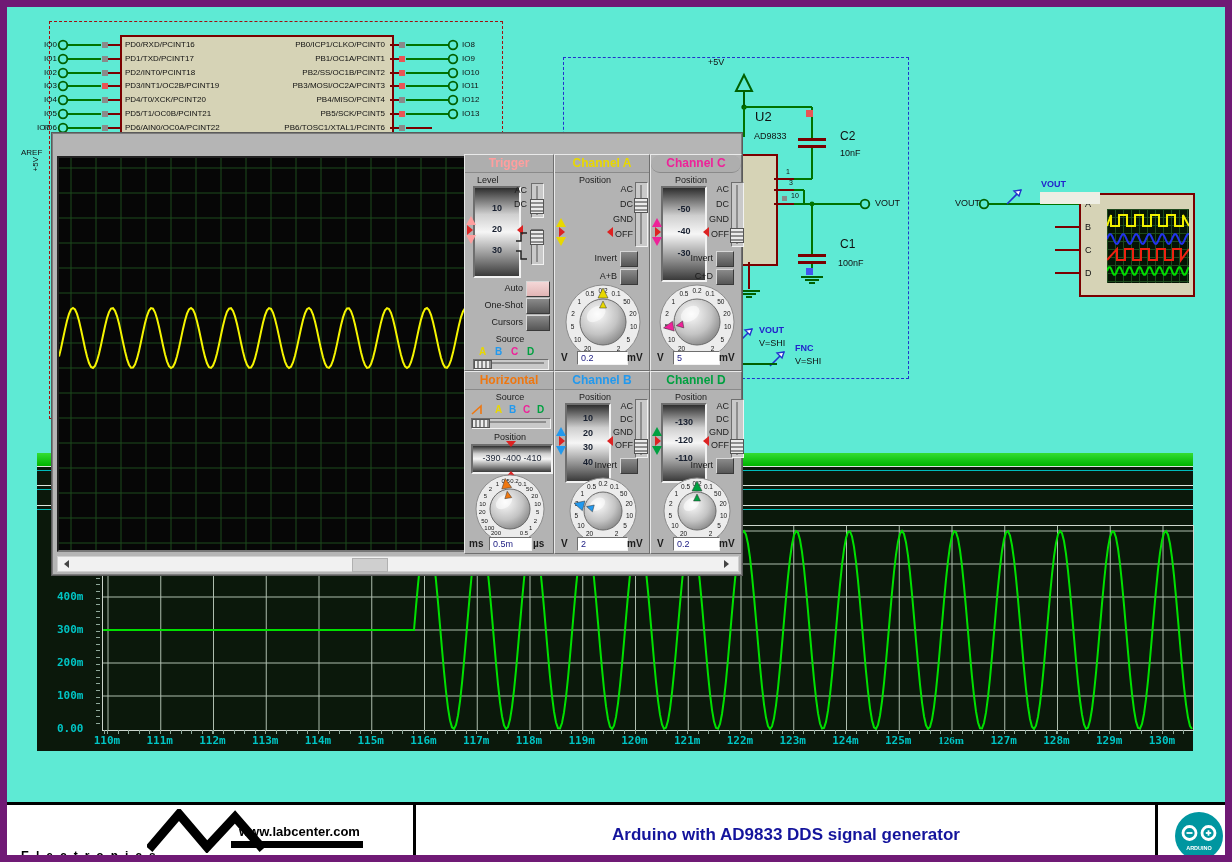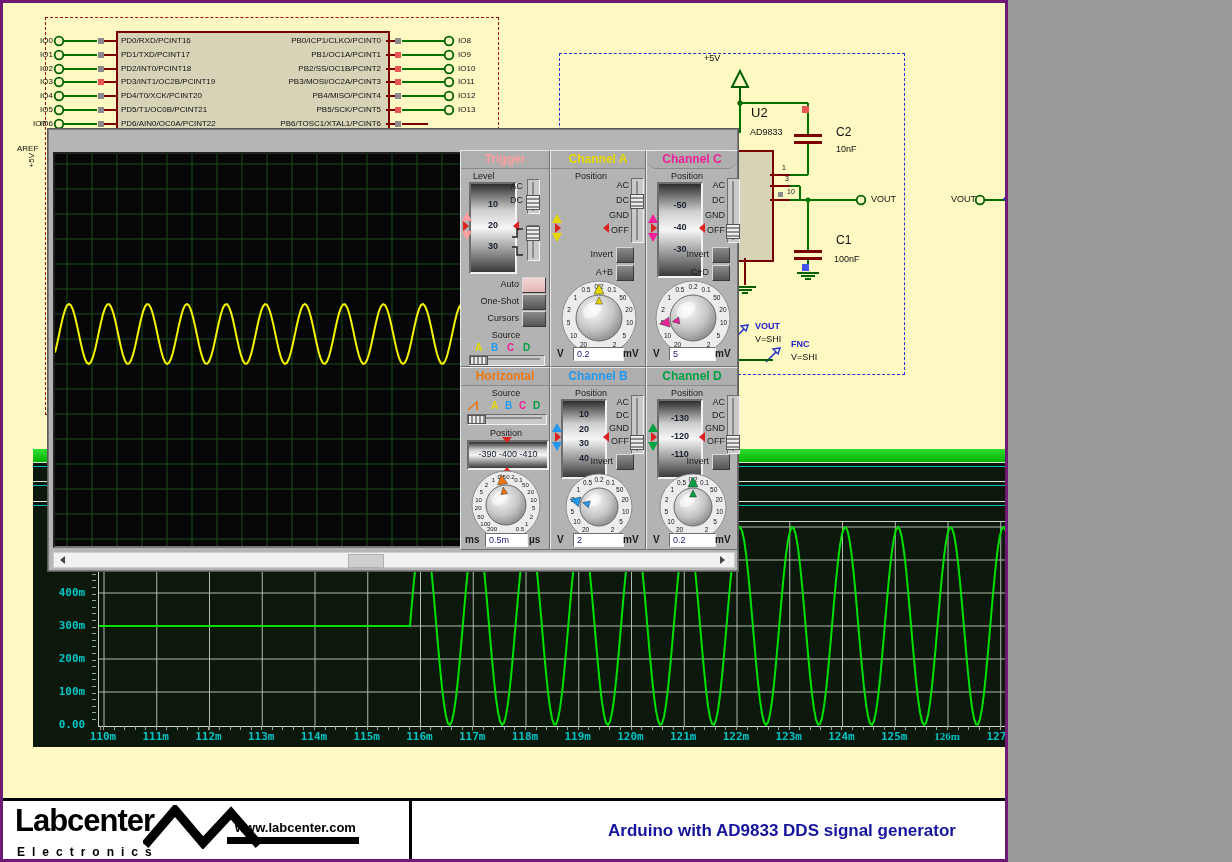--- a/index.html
+++ b/index.html
@@ -1,35 +1,35 @@
 <!DOCTYPE html>
 <html><head>
 <meta charset="utf-8">
 <style>
 html,body{margin:0;padding:0;background:#9a9a9a;}
-#frame{position:relative;width:1008px;height:862px;background:#fef9c3;border:3px solid #701a75;
+#frame{position:relative;width:1232px;height:862px;background:#5eead4;border:7px solid #701a75;
  box-sizing:border-box;font-family:"Liberation Sans",sans-serif;overflow:hidden;}
 .abs{position:absolute;}
 .lbl{position:absolute;font:8px "Liberation Sans",sans-serif;color:#101010;white-space:nowrap;}
 .lbl9{position:absolute;font:9px "Liberation Sans",sans-serif;color:#101010;white-space:nowrap;}
 .bluelbl{position:absolute;font:bold 9px "Liberation Sans",sans-serif;color:#2222cc;white-space:nowrap;}
 #schem-svg{position:absolute;left:0;top:0;z-index:1;pointer-events:none;}
 #schem{position:absolute;left:0;top:0;width:100%;height:100%;z-index:1;}
 .dashed-red{position:absolute;border:1px dashed #a01010;z-index:1;}
 .dashed-blue{position:absolute;border:1px dashed #2233cc;z-index:1;}
 .chip{position:absolute;background:#d6d3b6;border:2px solid #7a0000;z-index:1;}
 
 #graph-window{position:absolute;left:30px;top:446px;width:1156px;height:298px;background:#0b180b;z-index:2;}
 #graph-titlebar{position:absolute;left:0;top:0;width:100%;height:13px;
  background:linear-gradient(#33dd33,#00b400);border-bottom:1px solid #e7efe7;}
 .dig-white{position:absolute;left:0;width:100%;height:1px;background:#dde5dd;}
 .dig-cyan{position:absolute;left:0;width:100%;height:1px;background:#00bcbc;}
 #graph-plot{position:absolute;left:65px;top:72px;width:1090px;height:204px;border:1px solid #cdd6cd;}
 .gxl{position:absolute;width:36px;text-align:center;font:bold 11px "DejaVu Sans Mono",monospace;color:#00c4c4;}
-.gyl{position:absolute;width:38px;text-align:center;font:bold 11px "DejaVu Sans Mono",monospace;color:#00c4c4;}
+.gyl{position:absolute;width:38px;text-align:left;font:bold 11px "DejaVu Sans Mono",monospace;color:#00c4c4;}
 
 #scope-window{position:absolute;left:45px;top:126px;width:690px;height:442px;background:#b5b5b5;
  border:1px solid #7c7c7c;box-shadow:0 0 0 1px #5a5a5a;box-sizing:border-box;z-index:3;}
 #scope-titlebar{position:absolute;left:0;top:0;width:100%;height:20px;background:#fdfdfd;border-bottom:1px solid #a8a8a8;}
 #scope-title{position:absolute;left:8px;top:3px;font:12px "Liberation Sans",sans-serif;color:#111;}
 #scope-close{position:absolute;right:3px;top:2px;width:22px;height:15px;background:#d45a5a;border:1px solid #a23131;
  color:#fff;font:bold 9px "Liberation Sans",sans-serif;text-align:center;line-height:14px;cursor:pointer;}
 #scope-screen{position:absolute;left:4px;top:22px;width:410px;height:396px;background:#060606;border:2px inset #777;box-sizing:border-box;}
 #scope-scroll{position:absolute;left:4px;top:422px;width:682px;height:16px;background:#f1f1f1;border:1px solid #d0d0d0;box-sizing:border-box;}
 .scroll-arrow{position:absolute;top:0;width:16px;height:14px;}
@@ -679,21 +679,20 @@
           <div class="unit" style="position: absolute; left: 6px; top: 166px;">V</div>
           <div class="knobbox" style="position: absolute; left: 22px; top: 165px; width: 42px; height: 12px;">0.2</div>
           <div class="unit" style="position: absolute; left: 68px; top: 166px;">mV</div>
         </div>
     </div>
   </div>
 
   <div id="banner">
     <div class="bdiv" style="left:406px;"></div>
     <div class="bdiv" style="left:1148px;"></div>
-    <div id="brand">Labcenter</div>
     <svg class="abs" style="left:140px;top:4px;" width="120" height="44">
       <path d="M2,40 L32,5 L60,38 L88,8 L116,40" fill="none" stroke="#000" stroke-width="9"></path>
     </svg>
     <div id="brand-url">www.labcenter.com</div>
     <div id="brand-bar"></div>
     <div id="brand-sub">Electronics</div>
     <div id="banner-title">Arduino with AD9833 DDS signal generator</div>
     <svg class="abs" style="left:1160px;top:4px;" width="64" height="56">
       <circle cx="32" cy="27" r="24" fill="#0096a0"></circle>
       <circle cx="22.5" cy="24" r="6.5" fill="none" stroke="#fff" stroke-width="2.8"></circle>

